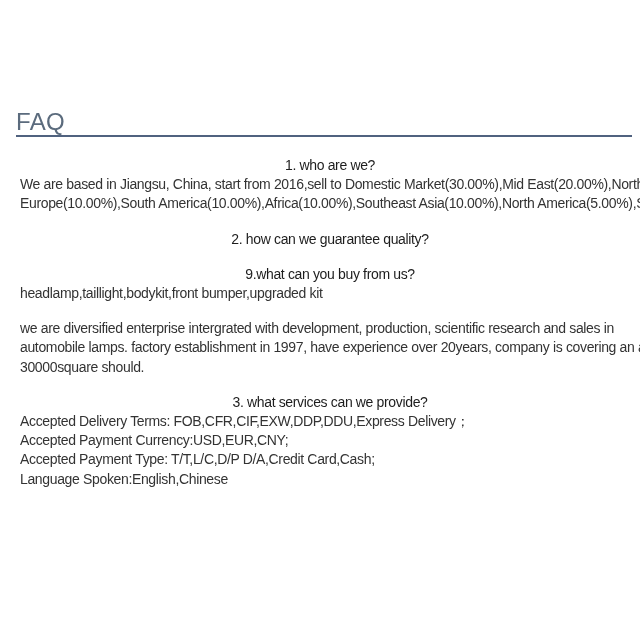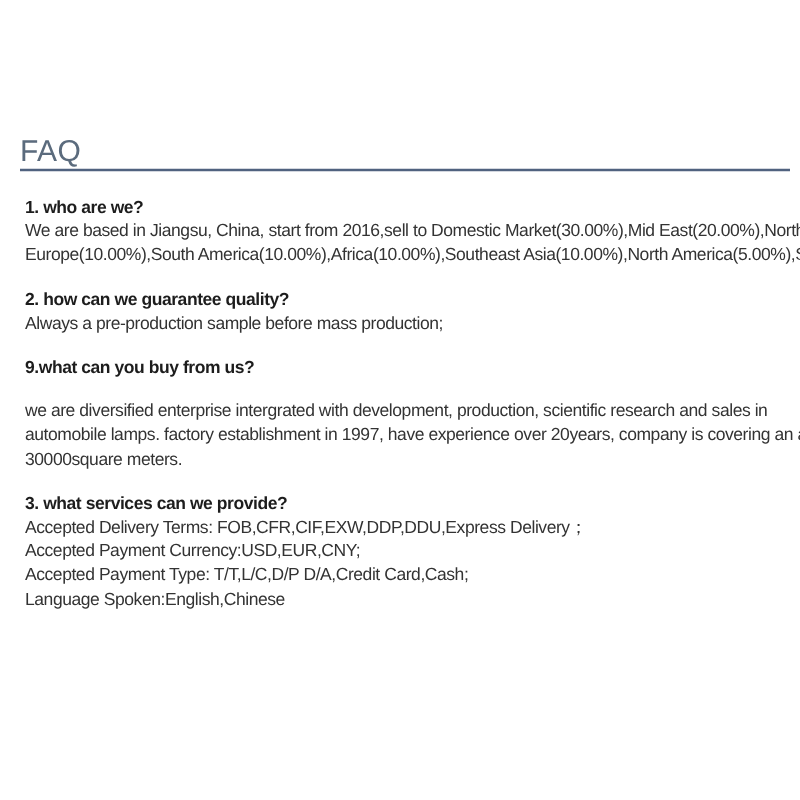--- a/index.html
+++ b/index.html
@@ -38,21 +38,21 @@
     margin:0 0 0 16px;
     background:var(--rule-color);
   }
   .content{
     margin:19px 0 0 20px;
     font-size:14px;
     line-height:19.2px;
     letter-spacing:-0.35px;
   }
   .faq-section{margin:0 0 16px 0;}
-  .q{font-weight:700;color:var(--q-color);white-space:nowrap;}
+  .q{font-weight:400;color:var(--q-color);white-space:nowrap;text-align:center;}
   .line{color:var(--a-color);white-space:nowrap;}
 </style>
 </head>
 <body>
 
 <div class="page">
   <div class="clip">
     <div class="module">
       <h1 class="title">FAQ</h1>
       <div class="rule"></div>
@@ -60,31 +60,31 @@
       <div class="content">
 
         <section class="faq-section">
           <div class="q">1. who are we?</div>
           <div class="line">We are based in Jiangsu, China, start from 2016,sell to Domestic Market(30.00%),Mid East(20.00%),Northern</div>
           <div class="line">Europe(10.00%),South America(10.00%),Africa(10.00%),Southeast Asia(10.00%),North America(5.00%),Southern</div>
         </section>
 
         <section class="faq-section">
           <div class="q">2. how can we guarantee quality?</div>
-          <div class="line">Always a pre-production sample before mass production;</div>
         </section>
 
         <section class="faq-section">
           <div class="q">9.what can you buy from us?</div>
+          <div class="line">headlamp,taillight,bodykit,front bumper,upgraded kit</div>
         </section>
 
         <section class="faq-section">
           <div class="line">we are diversified enterprise intergrated with development, production, scientific research and sales in</div>
           <div class="line">automobile lamps. factory establishment in 1997, have experience over 20years, company is covering an area of</div>
-          <div class="line">30000square meters.</div>
+          <div class="line">30000square should.</div>
         </section>
 
         <section class="faq-section">
           <div class="q">3. what services can we provide?</div>
           <div class="line">Accepted Delivery Terms: FOB,CFR,CIF,EXW,DDP,DDU,Express Delivery；</div>
           <div class="line">Accepted Payment Currency:USD,EUR,CNY;</div>
           <div class="line">Accepted Payment Type: T/T,L/C,D/P D/A,Credit Card,Cash;</div>
           <div class="line">Language Spoken:English,Chinese</div>
         </section>
 

